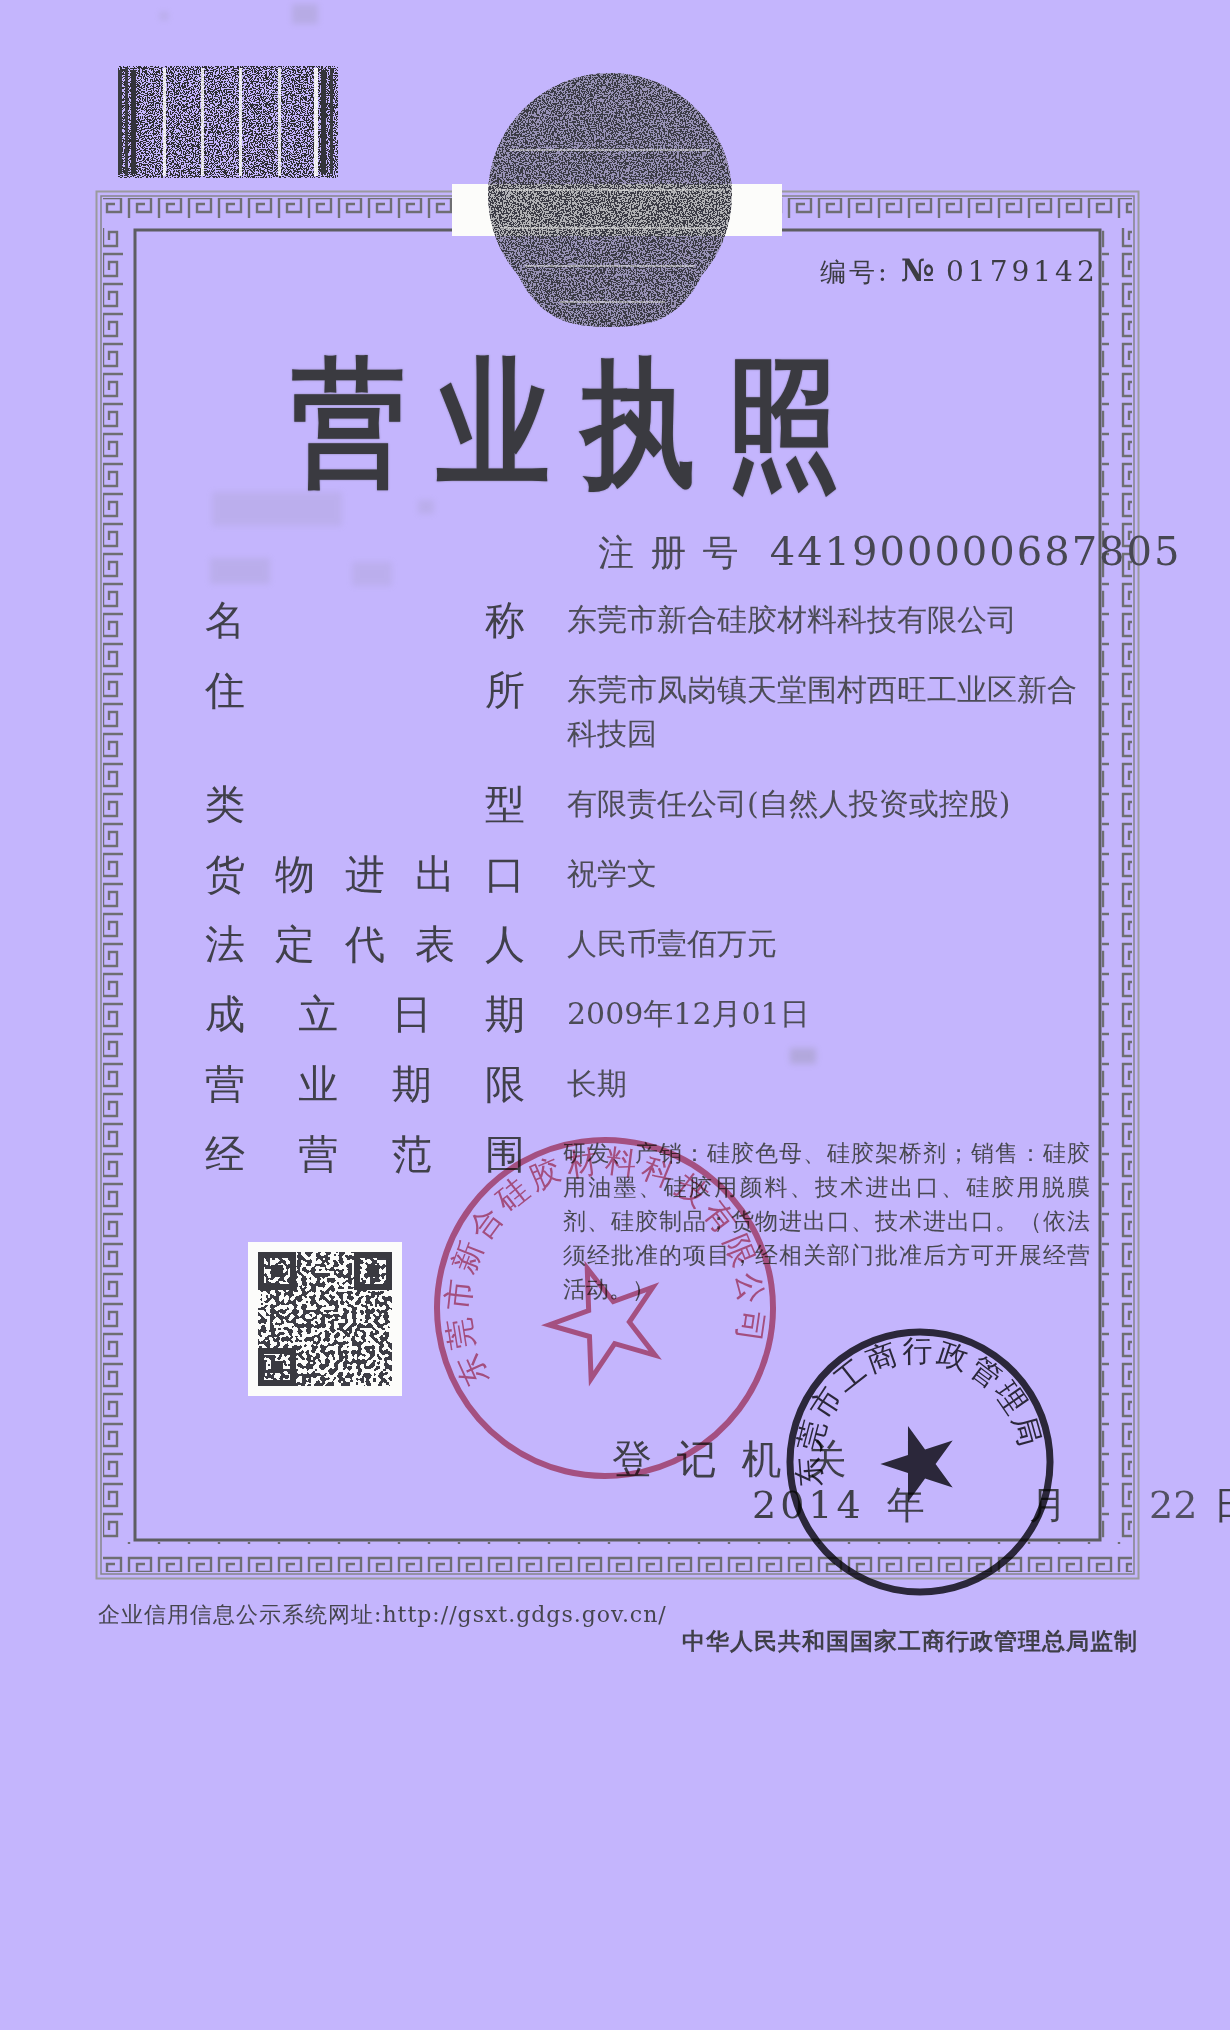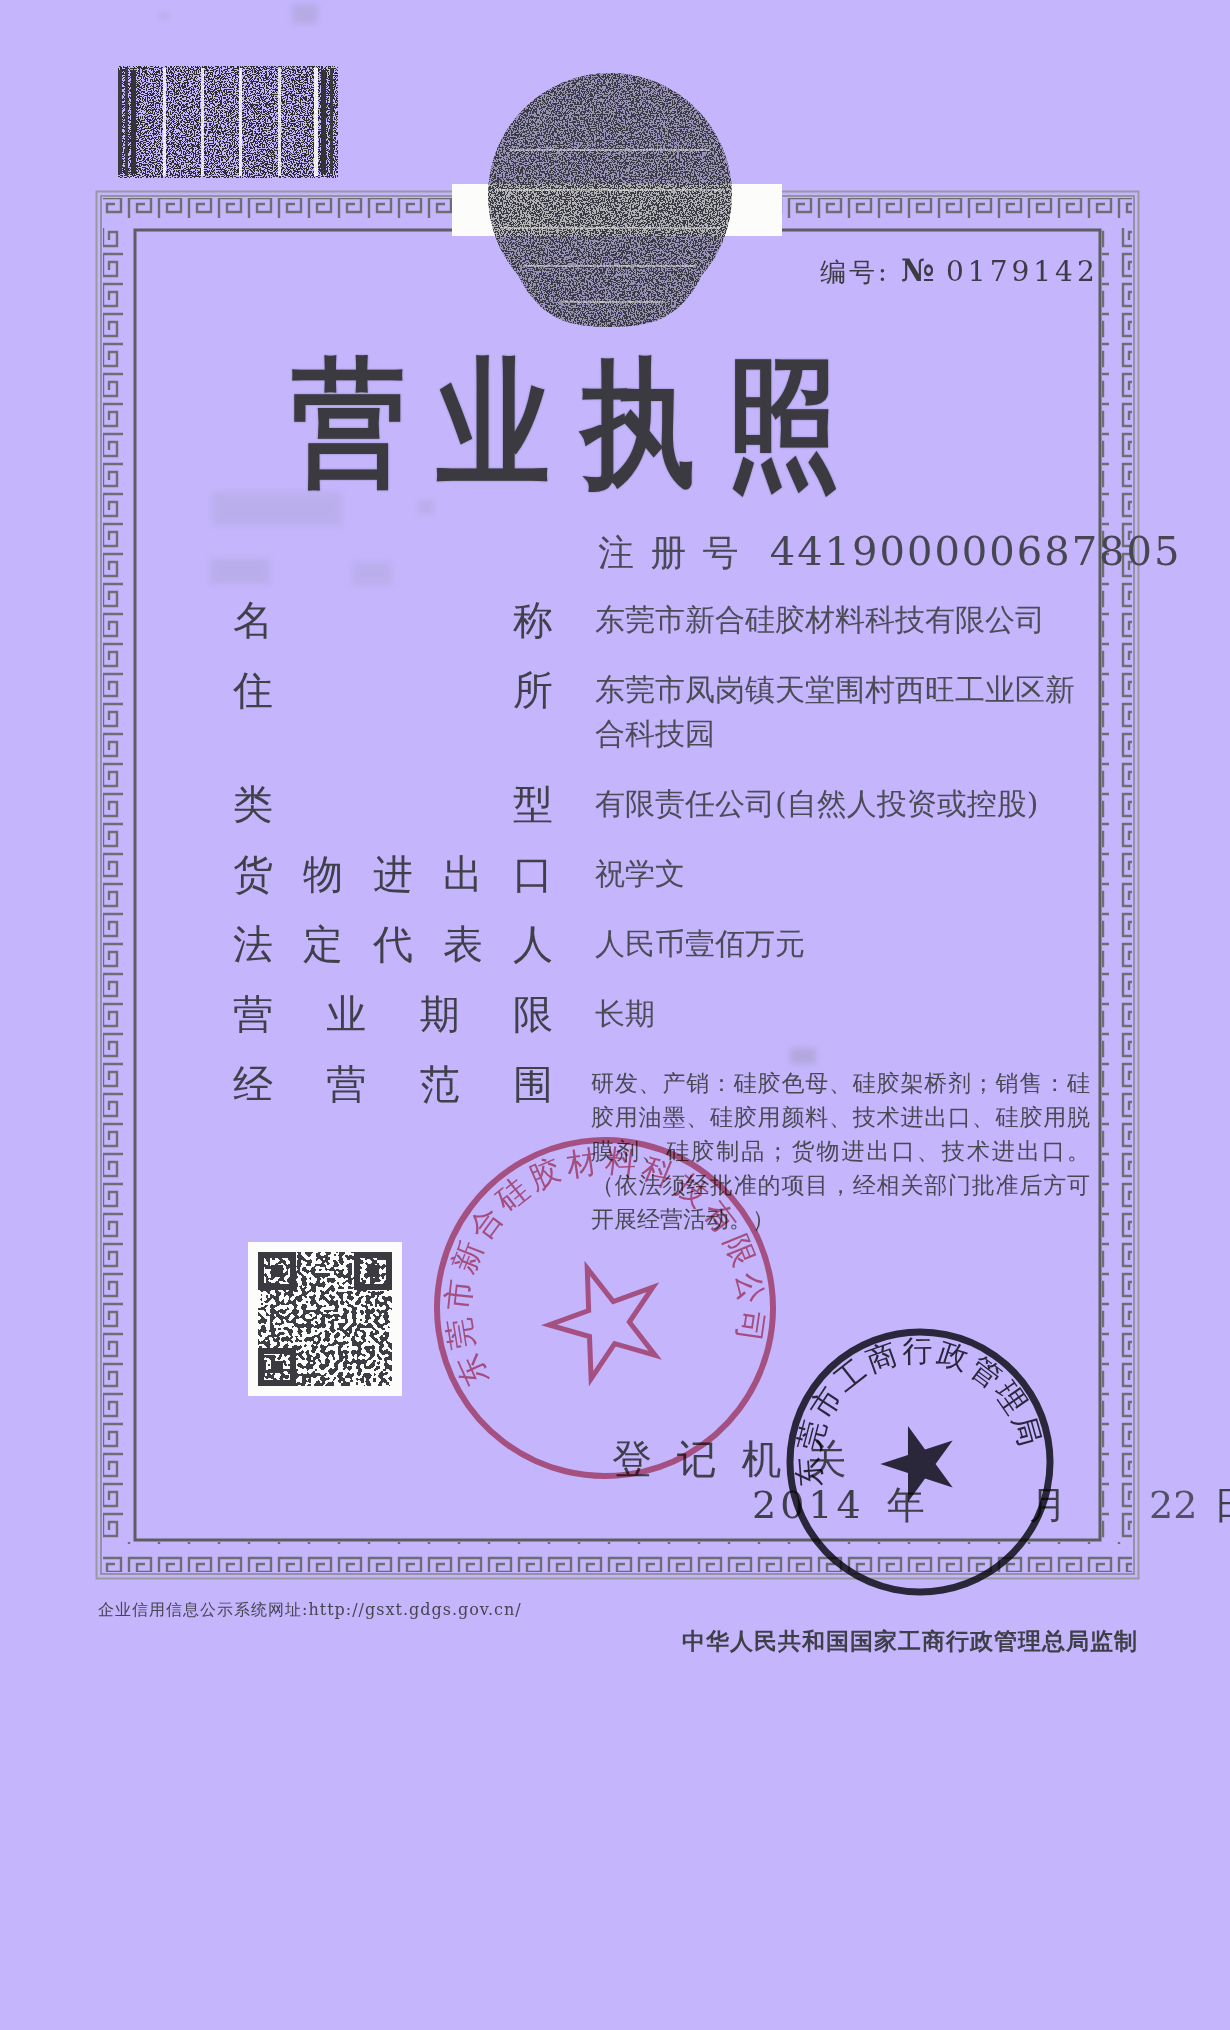--- a/index.html
+++ b/index.html
@@ -28,21 +28,21 @@
   
   #regno{left:598px;top:528px;z-index:4;white-space:nowrap;}
   #regno .lbl{font-size:36px;letter-spacing:.45em;color:#4a4a56;}
   #regno .val{font-size:40px;letter-spacing:2px;color:#474752;margin-left:10px;}
 
   
   #fields{left:205px;top:598px;width:885px;z-index:4;}
   .frow{display:flex;align-items:flex-start;margin-bottom:26px;}
   .f-label{flex:0 0 320px;font-size:40px;line-height:44px;color:#40404a;font-weight:500;
            text-align:justify;text-align-last:justify;text-justify:inter-character;
-           letter-spacing:0;margin-left:28px;}
+           letter-spacing:0;}
   .f-value{margin-left:42px;font-size:30px;line-height:44px;color:#4c4c56;}
   .frow--scope .f-value{font-size:23px;line-height:34px;width:528px;margin-left:38px;
                         text-align:justify;color:#494952;padding-top:4px;}
 
   
   #qr{left:248px;top:1242px;z-index:4;}
 
   
   #company-seal{left:415px;top:1118px;z-index:6;mix-blend-mode:multiply;transform:rotate(-8deg);}
   #registrar-stamp{left:770px;top:1312px;z-index:7;mix-blend-mode:multiply;transform:rotate(-10deg);}
@@ -50,21 +50,21 @@
   
   #registrar{left:612px;top:1432px;font-size:40px;letter-spacing:.62em;color:#3f3f49;z-index:5;white-space:nowrap;}
   #dateline{left:752px;top:1480px;font-size:38px;color:#3f3f49;z-index:5;white-space:nowrap;}
   #dateline .year{letter-spacing:4px;}
   #dateline .yc{margin-left:10px;}
   #dateline .mc{margin-left:92px;}
   #dateline .day{margin-left:70px;opacity:.85;}
   #dateline .dc{margin-left:4px;}
 
   
-  #footer-left{left:98px;top:1600px;font-size:16px;letter-spacing:1px;color:#45454e;z-index:4;}
+  #footer-left{left:98px;top:1600px;font-size:22px;letter-spacing:1px;color:#45454e;z-index:4;}
   #footer-right{left:0;top:1601px;width:1138px;text-align:right;font-size:23px;font-weight:600;
                 letter-spacing:1px;color:#3f3f48;z-index:4;margin-top:25px;}
 
   
   .smudge{background:#8a8a92;filter:blur(3px);z-index:2;}
   #sm1{left:212px;top:492px;width:130px;height:34px;opacity:.14;}
   #sm2{left:210px;top:558px;width:60px;height:26px;opacity:.16;}
   #sm3{left:352px;top:562px;width:40px;height:24px;opacity:.14;}
   #sm4{left:418px;top:500px;width:16px;height:14px;opacity:.16;}
   #sm5{left:292px;top:4px;width:26px;height:20px;opacity:.22;}
@@ -174,20 +174,24 @@
       <span class="f-label">类型</span>
       <span class="f-value">有限责任公司(自然人投资或控股)</span>
     </div>
     <div class="frow">
       <span class="f-label">货物进出口</span>
       <span class="f-value">祝学文</span>
     </div>
     <div class="frow">
       <span class="f-label">法定代表人</span>
       <span class="f-value">人民币壹佰万元</span>
+    </div>
+    <div class="frow">
+      <span class="f-label">成立日期</span>
+      <span class="f-value">2009年12月01日</span>
     </div>
     <div class="frow">
       <span class="f-label">营业期限</span>
       <span class="f-value">长期</span>
     </div>
     <div class="frow frow--scope">
       <span class="f-label">经营范围</span>
       <span class="f-value">研发、产销：硅胶色母、硅胶架桥剂；销售：硅胶用油墨、硅胶用颜料、技术进出口、硅胶用脱膜剂、硅胶制品；货物进出口、技术进出口。（依法须经批准的项目，经相关部门批准后方可开展经营活动。）</span>
     </div>
   </div>

